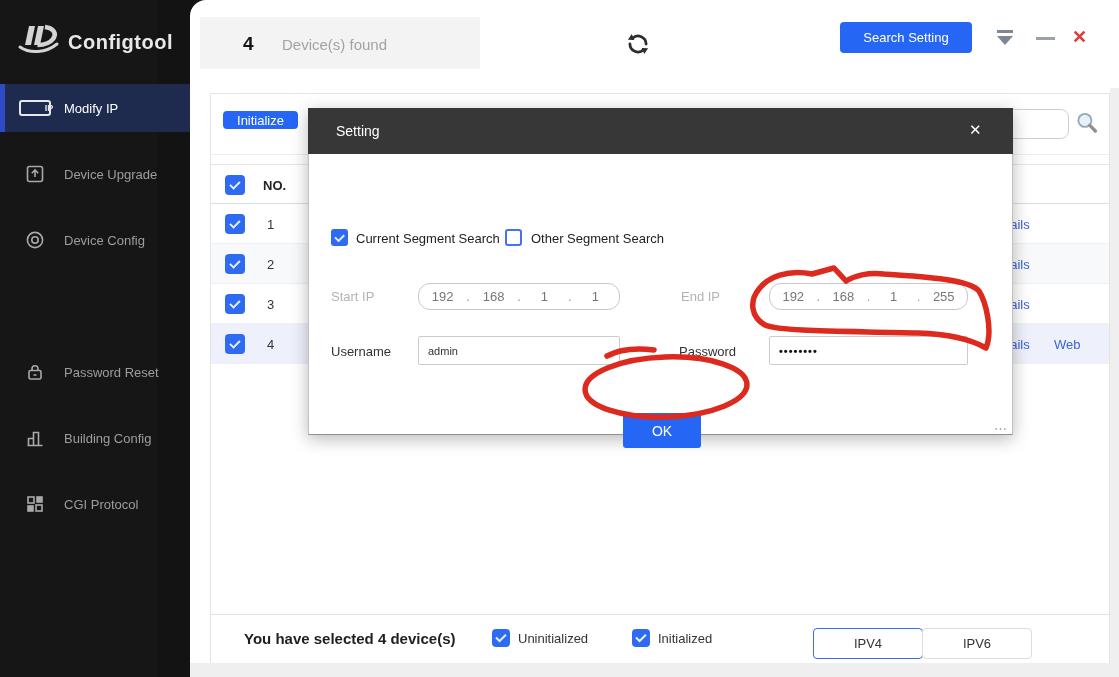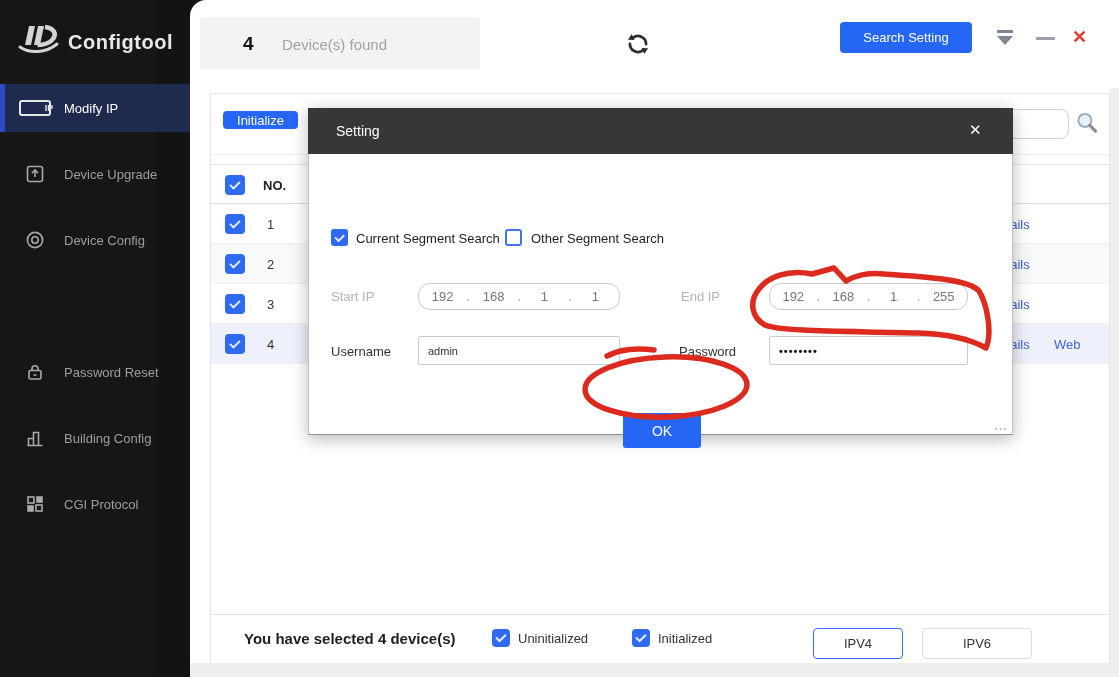--- a/index.html
+++ b/index.html
@@ -68,21 +68,21 @@
   .td-details { position:absolute; left:779px; top:13px; font-size:13px; color:#3d63d3; cursor:pointer; white-space:nowrap; }
   .td-web { position:absolute; left:843px; top:13px; font-size:13px; color:#3d63d3; cursor:pointer; }
 
   
   .tfoot { position:absolute; left:0; top:520px; width:100%; height:49px; border-top:1px solid #e2e2e2; background:#fff; }
   .sel-text { position:absolute; left:33px; top:15px; font-size:15px; font-weight:bold; color:#1f1f1f; }
   .f-cb1 { position:absolute; left:281px; top:14px; }
   .f-lab1 { position:absolute; left:307px; top:16px; font-size:13px; color:#333; }
   .f-cb2 { position:absolute; left:421px; top:14px; }
   .f-lab2 { position:absolute; left:447px; top:16px; font-size:13px; color:#333; }
-  .btn-ipv4 { position:absolute; left:602px; top:13px; width:90px; height:31px; background:#fff; border:1px solid #3a6cf0;
+  .btn-ipv4 { position:absolute; left:602px; top:13px; width:110px; height:31px; background:#fff; border:1px solid #3a6cf0;
        border-radius:4px; font-size:13px; color:#333; cursor:pointer; font-family:"Liberation Sans",sans-serif; }
   .btn-ipv6 { position:absolute; left:711px; top:13px; width:110px; height:31px; background:#fff; border:1px solid #dcdcdc;
        border-radius:4px; font-size:13px; color:#333; cursor:pointer; font-family:"Liberation Sans",sans-serif; }
 
   
   .modal { position:absolute; left:308px; top:108px; width:705px; height:327px; z-index:5; box-shadow:0 4px 16px rgba(0,0,0,.28); }
   .modal-header { position:absolute; left:0; top:0; width:100%; height:46px; background:#373737; }
   .modal-title { position:absolute; left:28px; top:15px; color:#fff; font-size:14px; }
   .modal-close { position:absolute; left:661px; top:13px; color:#fff; font-size:15px; cursor:pointer; }
   .modal-body { position:absolute; left:0; top:46px; width:100%; height:281px; background:#fff;

